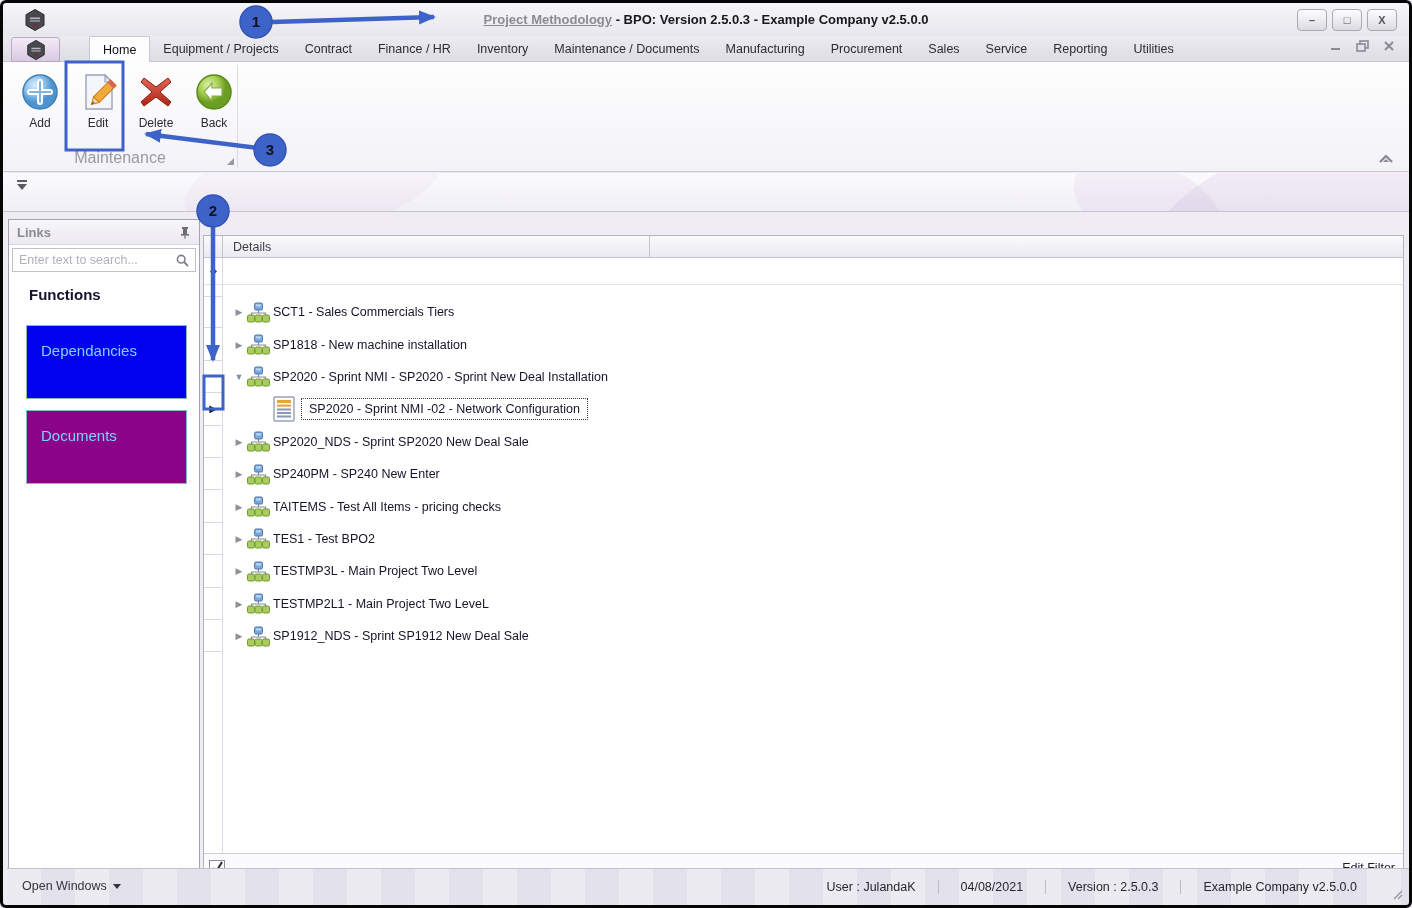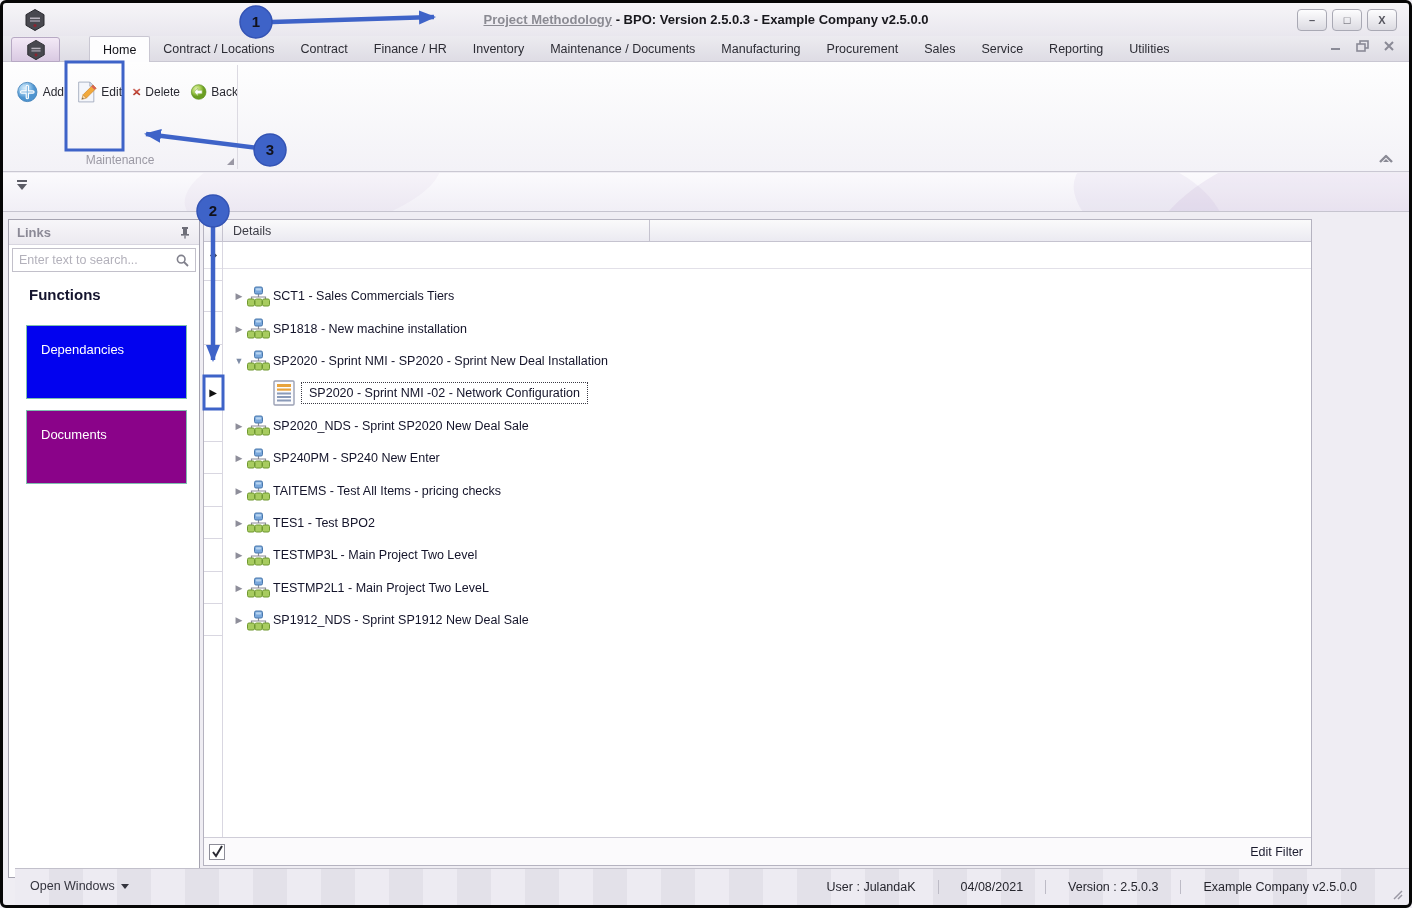--- a/index.html
+++ b/index.html
@@ -31,24 +31,24 @@
   .tab { padding:0 13px; display:flex; align-items:center; font-size:12.5px; color:#2c2c34; height:26px; }
   .tab.selected { background:#fdfdfe; border:1px solid #c9c7d2; border-bottom:none; color:#101016; border-radius:2px 2px 0 0; }
   .tabrow-mini { position:absolute; right:14px; top:4px; display:flex; gap:14px; align-items:center; color:#8a8a96; }
 
   
   .ribbon { position:absolute; left:3px; top:62px; right:3px; height:110px;
     background:linear-gradient(#fefefe,#f3f2f7); border-bottom:1px solid #cac8d3; }
   .rib-group { position:absolute; left:5px; top:0; width:232px; height:109px; }
   .rib-sep { position:absolute; left:234px; top:3px; bottom:2px; width:1px; background:#dcdae2; }
   .rib-buttons { position:absolute; left:8px; top:6px; display:flex; gap:10px; }
-  .rib-btn { width:48px; display:flex; align-items:center; gap:4px; padding-top:4px; }
+  .rib-btn { width:48px; display:flex; flex-direction:column; align-items:center; gap:4px; padding-top:4px; }
   .rib-btn svg { width:40px; height:40px; }
   .rib-btn .lbl { font-size:12px; color:#2a2a32; }
-  .group-label { position:absolute; left:0; right:8px; bottom:4px; text-align:center; color:#9b99a4; font-size:12px; }
+  .group-label { position:absolute; left:0; right:8px; bottom:4px; text-align:center; color:#9b99a4; font-size:16px; }
   .launcher { position:absolute; right:6px; bottom:6px; width:0; height:0;
     border-left:7px solid transparent; border-bottom:7px solid #9a98a4; }
   .rib-collapse { position:absolute; right:14px; bottom:6px; width:18px; height:14px; }
 
   
   .band { position:absolute; left:3px; top:173px; right:3px; height:39px;
     background:linear-gradient(#fbfafd,#f1eff6); border-bottom:1px solid #c6c4cf; overflow:hidden; }
   .band .swirl1 { position:absolute; right:-40px; top:-30px; width:300px; height:120px;
     background:rgba(160,120,190,0.10); border-radius:50%; transform:rotate(-18deg); }
   .band .swirl2 { position:absolute; right:180px; top:-10px; width:160px; height:90px;
@@ -64,26 +64,26 @@
   .links-panel { position:absolute; left:8px; top:219px; width:192px; height:659px;
     background:#fff; border:1px solid #a5a3b0; }
   .links-header { height:25px; background:linear-gradient(#f7f6f9,#eceaf0); border-bottom:1px solid #d8d6e0;
     display:flex; align-items:center; justify-content:space-between; padding:0 8px; }
   .links-title { color:#8b8996; font-weight:bold; font-size:13px; }
   .links-search { margin:3px 3px; height:24px; border:1px solid #c2c0ca; background:#fff;
     display:flex; align-items:center; justify-content:space-between; padding:0 6px; }
   .links-search .ph { color:#b3b1bb; font-size:12.5px; }
   .fn-heading { margin:14px 0 0 20px; font-size:15px; font-weight:bold; color:#14142e; }
   .fn-box { position:absolute; left:17px; width:161px; height:74px; border:1px solid #7ebfae;
-    color:#ffffff; font-size:13px; padding:16px 0 16px 14px; }
+    color:#7dd3fc; font-size:15px; padding:16px 0 16px 14px; }
   .fn-box.dep { top:105px; }
   .fn-box.doc { top:190px; }
 
   
-  .grid { position:absolute; left:203px; top:219px; width:1109px; height:647px;
+  .grid { position:absolute; left:203px; top:235px; width:1201px; height:647px;
     background:#fff; border:1px solid #b5b3c0; }
   .grid-header { position:absolute; left:0; top:0; right:0; height:22px;
     background:linear-gradient(#fafafb,#ebeaf1); border-bottom:1px solid #c5c3cf; }
   .grid-header .ind-head { position:absolute; left:0; top:0; width:19px; height:100%; border-right:1px solid #c5c3cf; }
   .grid-header .col-label { position:absolute; left:29px; top:4px; color:#3c3c46; font-size:12.5px; }
   .grid-header .col-div { position:absolute; left:445px; top:0; bottom:0; width:1px; background:#c5c3cf; }
   .filter-row { position:absolute; left:0; top:22px; right:0; height:27px; background:#fff; border-bottom:1px solid #e2e0e8; }
   .filter-row .ind-cell { position:absolute; left:0; top:0; width:19px; height:100%; border-right:1px solid #d9d7e1;
     display:flex; align-items:center; justify-content:center; }
   .filter-dot { width:5px; height:5px; background:#3c3c46; transform:rotate(45deg); }
@@ -101,21 +101,21 @@
   .row-icon { width:26px; flex:none; display:flex; align-items:center; }
   .row-label { font-size:12.5px; color:#14142a; white-space:nowrap; }
   .row-label.focused { border:1px dotted #3a3a44; padding:3px 7px; margin-left:2px; }
 
   .grid-footer { position:absolute; left:0; bottom:0; right:0; height:28px; background:#fbfafc; border-top:1px solid #cfcdd8;
     display:flex; align-items:center; justify-content:space-between; padding:0 8px 0 5px; }
   .chk { width:16px; height:16px; border:1px solid #8d8d98; background:#fff; display:flex; align-items:center; justify-content:center; }
   .edit-filter { color:#1a1a2e; font-size:12.5px; }
 
   
-  .statusbar { position:absolute; left:15px; right:3px; bottom:3px; height:37px;
+  .statusbar { position:absolute; left:7px; right:3px; bottom:3px; height:37px;
     border-top:1px solid #c2c0cb;
     background:repeating-linear-gradient(90deg,#edebf2 0 34px,#e3e1e9 34px 68px);padding-left:42px; }
   .open-windows { position:absolute; left:15px; top:10px; color:#34343e; font-size:12.5px; display:flex; align-items:center; gap:6px; }
   .ow-caret { width:0; height:0; border-left:4px solid transparent; border-right:4px solid transparent; border-top:5px solid #34343e; }
   .status-right { position:absolute; right:30px; top:0; height:100%; display:flex; align-items:center; }
   .status-seg { padding:0 22px; color:#26262e; font-size:12.5px; border-left:1px solid #bdbbc6; }
   .status-seg:first-child { border-left:none; }
   .resize-grip { position:absolute; right:6px; bottom:5px; width:14px; height:14px; }
 
   
@@ -147,21 +147,21 @@
     <div class="appmenu-btn">
       <svg viewBox="0 0 24 24">
         <path d="M12 1.5l9 5.2v10.6l-9 5.2-9-5.2V6.7z" fill="#48484f" stroke="#28282e" stroke-width="1"></path>
         <rect x="7" y="9.5" width="10" height="1.6" fill="#b9b4be"></rect>
         <rect x="7" y="12.2" width="10" height="1.6" fill="#9a95a2"></rect>
         <circle cx="12" cy="17.5" r="1.6" fill="#8c2330"></circle>
       </svg>
     </div>
     <div class="tabs">
         <div class="tab selected">Home</div>
-        <div class="tab">Contract / Locations</div>
+        <div class="tab">Equipment / Projects</div>
         <div class="tab">Contract</div>
         <div class="tab">Finance / HR</div>
         <div class="tab">Inventory</div>
         <div class="tab">Maintenance / Documents</div>
         <div class="tab">Manufacturing</div>
         <div class="tab">Procurement</div>
         <div class="tab">Sales</div>
         <div class="tab">Service</div>
         <div class="tab">Reporting</div>
         <div class="tab">Utilities</div>

